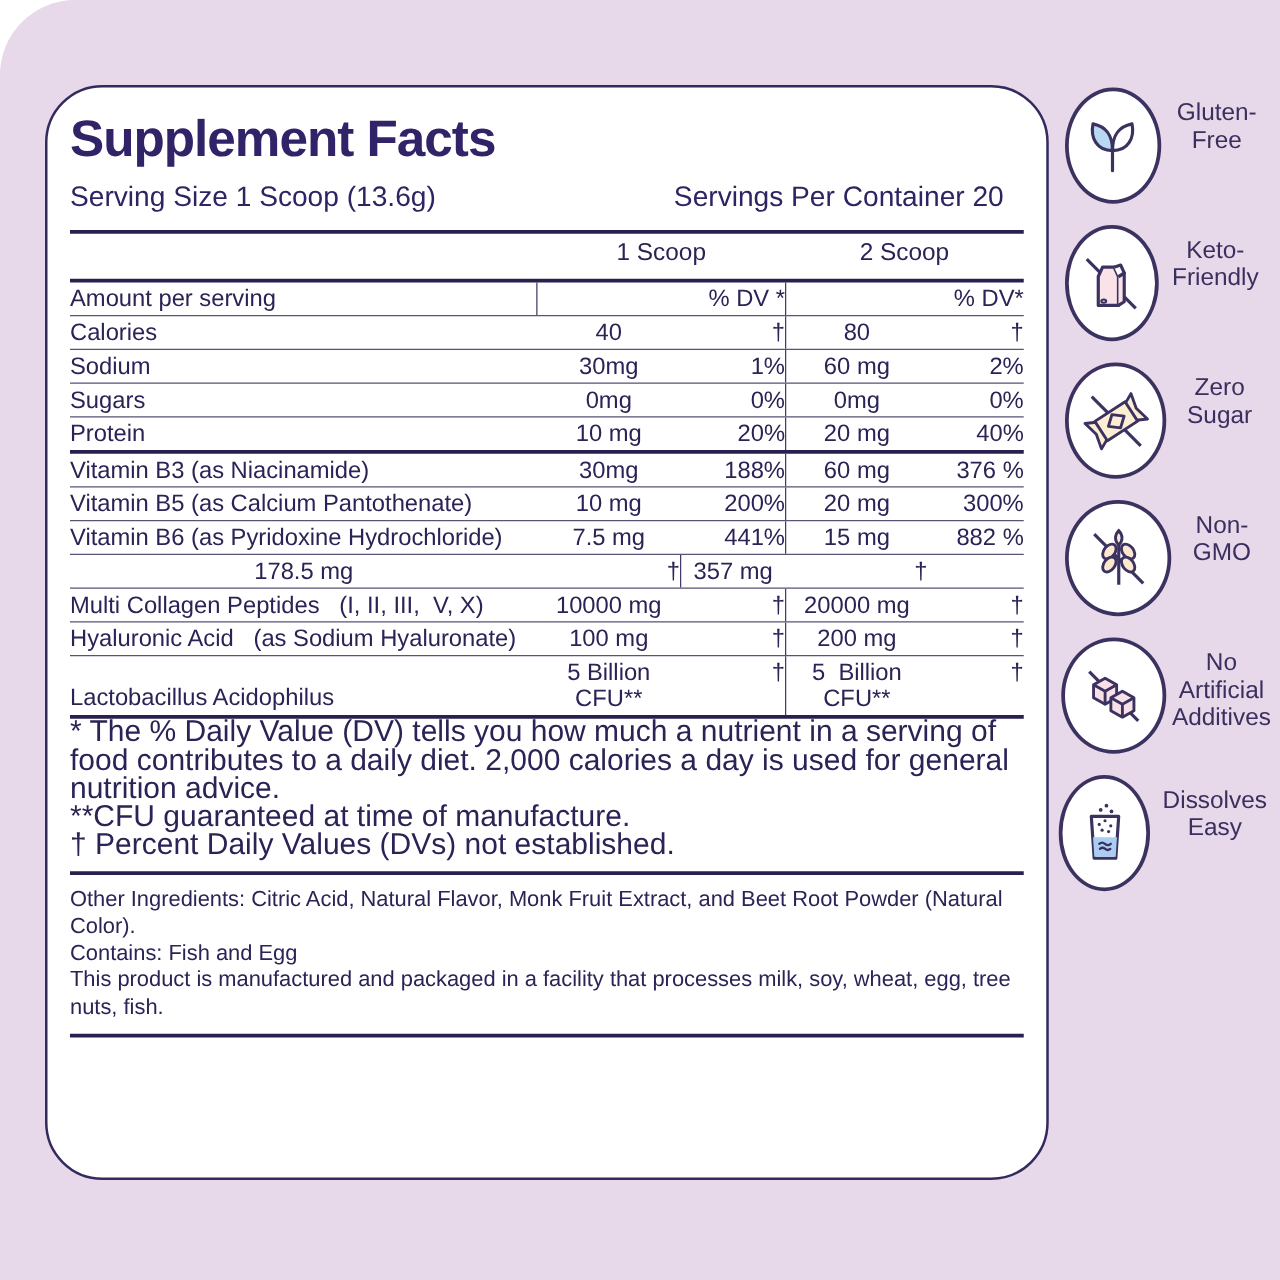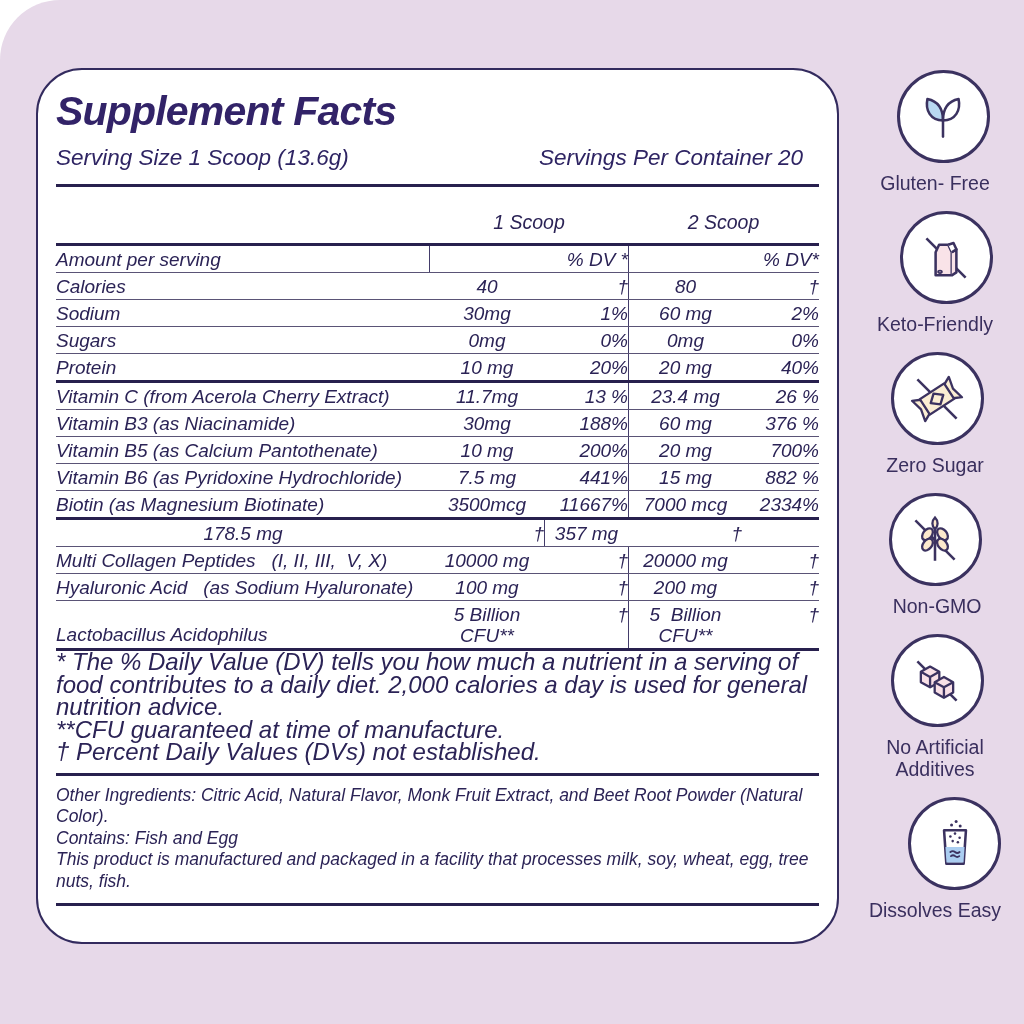--- a/index.html
+++ b/index.html
@@ -19,21 +19,20 @@
   
   .panel {
     position: absolute;
     left: 36px; top: 68px;
     width: 803px; height: 876px;
     background: #ffffff;
     border: 2px solid #332b5e;
     border-radius: 46px;
     padding: 0 18px;
     overflow: hidden;
-    font-style: italic;
   }
   .title {
     margin-top: 18px;
     font-size: 41px;
     font-weight: bold;
     letter-spacing: -0.8px;
     color: #322368;
   }
   .serving-row {
     display: flex;
@@ -42,21 +41,21 @@
     padding-right: 16px;
     font-size: 22.5px;
     font-weight: 500;
     color: #2e2463;
   }
   .rule-top { border: none; border-top: 3.5px solid #28204e; margin-top: 13px; }
   .scoop-row {
     display: grid;
     grid-template-columns: 374px 198px 191px;
     font-size: 19.5px;
-    padding: 24px 0 9px 0;
+    padding: 4px 0 9px 0;
     border-bottom: 3.5px solid #28204e;
   }
   .scoop-row .sc { text-align: center; }
   
   .trow {
     display: grid;
     grid-template-columns: 374px 114px 84px 114px 77px;
     font-size: 19px;
     line-height: 21px;
   }
@@ -89,21 +88,21 @@
   .footnotes p, .other-info p { margin: 0; }
   
   .badges {
     position: absolute;
     left: 852px; top: 70px;
     width: 166px;
     display: flex;
     flex-direction: column;
     align-items: center;
   }
-  .badge { display: flex; flex-direction: column; align-items: flex-end; margin-bottom: 17px; }
+  .badge { display: flex; flex-direction: row; align-items: flex-start; margin-bottom: 17px; }
   .badge-circle {
     width: 93px; height: 93px;
     border-radius: 50%;
     border: 3px solid #3b3260;
     background: #ffffff;
     display: flex; align-items: center; justify-content: center;
   }
   .badge-label {
     margin-top: 9px;
     font-size: 19.5px;
@@ -164,53 +163,39 @@
         <span class="c-dv c-dv2">0%</span>
       </div>
       <div class="trow b-thick">
         <span class="c-label">Protein</span>
         <span class="c-amt c-amt1">10 mg</span>
         <span class="c-dv c-dv1">20%</span>
         <span class="c-amt c-amt2">20 mg</span>
         <span class="c-dv c-dv2">40%</span>
       </div>
       <div class="trow b-thin">
-        <span class="c-label">Vitamin C (from Acerola Cherry Extract)</span>
-        <span class="c-amt c-amt1">11.7mg</span>
-        <span class="c-dv c-dv1">13 %</span>
-        <span class="c-amt c-amt2">23.4 mg</span>
-        <span class="c-dv c-dv2">26 %</span>
-      </div>
-      <div class="trow b-thin">
         <span class="c-label">Vitamin B3 (as Niacinamide)</span>
         <span class="c-amt c-amt1">30mg</span>
         <span class="c-dv c-dv1">188%</span>
         <span class="c-amt c-amt2">60 mg</span>
         <span class="c-dv c-dv2">376 %</span>
       </div>
       <div class="trow b-thin">
         <span class="c-label">Vitamin B5 (as Calcium Pantothenate)</span>
         <span class="c-amt c-amt1">10 mg</span>
         <span class="c-dv c-dv1">200%</span>
         <span class="c-amt c-amt2">20 mg</span>
-        <span class="c-dv c-dv2">700%</span>
+        <span class="c-dv c-dv2">300%</span>
       </div>
       <div class="trow b-thin">
         <span class="c-label">Vitamin B6 (as Pyridoxine Hydrochloride)</span>
         <span class="c-amt c-amt1">7.5 mg</span>
         <span class="c-dv c-dv1">441%</span>
         <span class="c-amt c-amt2">15 mg</span>
         <span class="c-dv c-dv2">882 %</span>
-      </div>
-      <div class="trow b-thick">
-        <span class="c-label">Biotin (as Magnesium Biotinate)</span>
-        <span class="c-amt c-amt1">3500mcg</span>
-        <span class="c-dv c-dv1">11667%</span>
-        <span class="c-amt c-amt2">7000 mcg</span>
-        <span class="c-dv c-dv2">2334%</span>
       </div>
       <div class="trow b-thin">
         <span class="c-amt c-amt1">178.5 mg</span>
         <span class="c-dv c-dv1">†</span>
         <span class="c-amt c-amt2">357 mg</span>
         <span class="c-dv c-dv2">†</span>
       </div>
       <div class="trow b-thin">
         <span class="c-label">Multi Collagen Peptides   (I, II, III,  V, X)</span>
         <span class="c-amt c-amt1">10000 mg</span>

